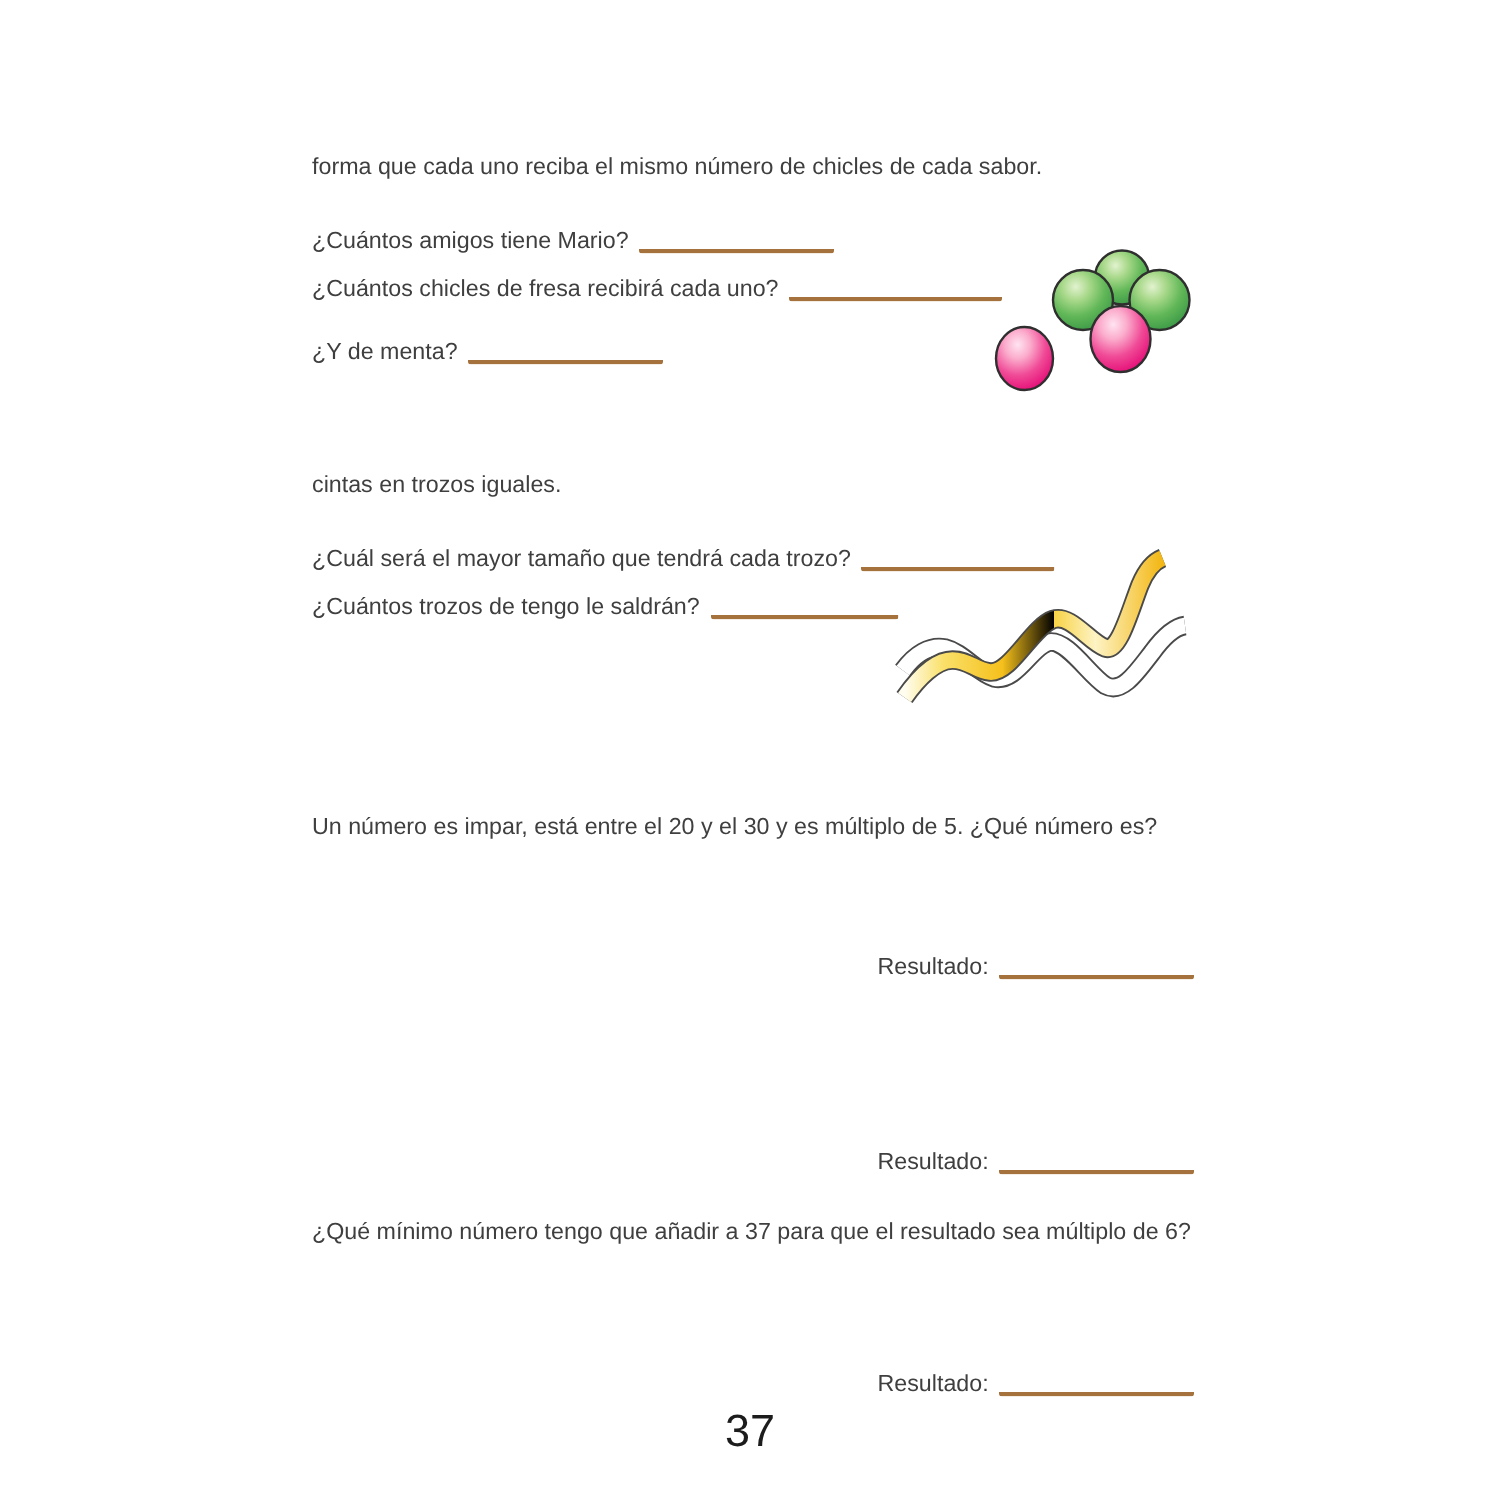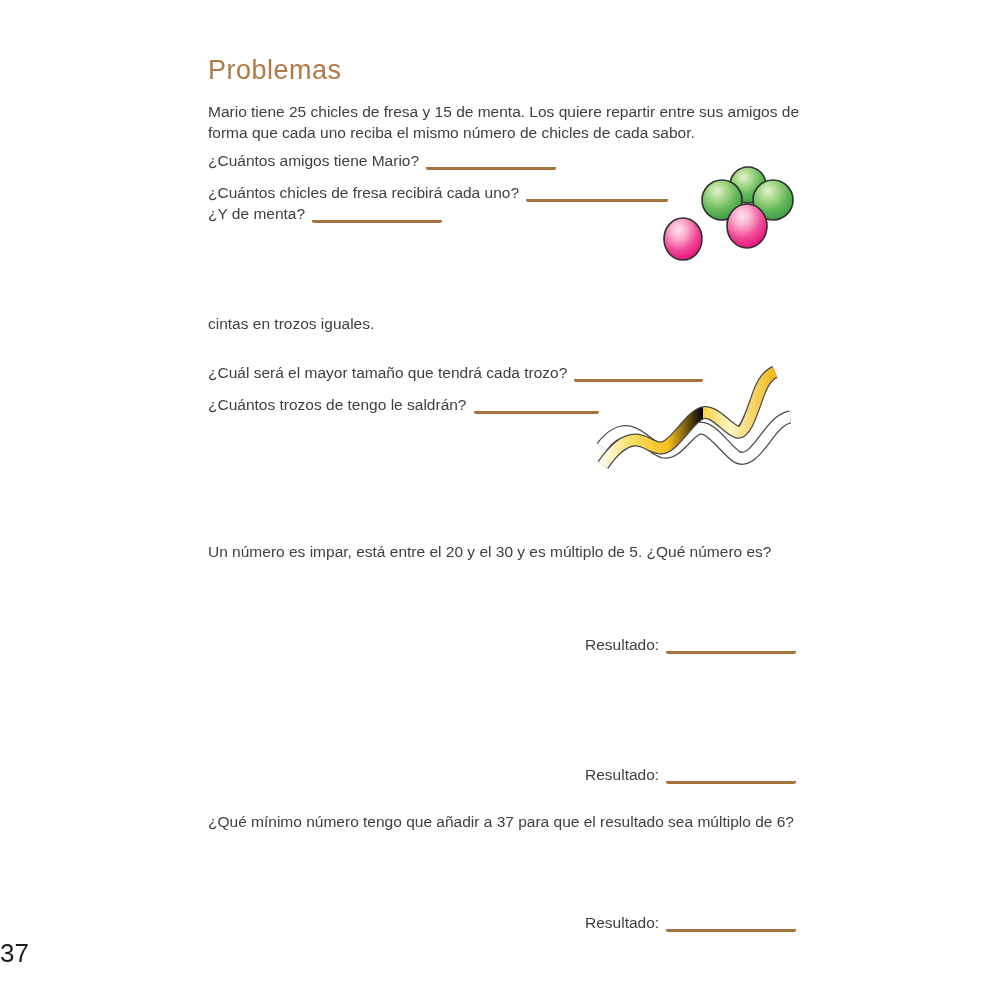--- a/index.html
+++ b/index.html
@@ -13,44 +13,42 @@
   }
   .para { position:absolute; left:208px; font-size:15.5px; line-height:21px; }
   .qrow { position:absolute; left:208px; font-size:15.5px; line-height:20px; white-space:nowrap; }
   .rrow { position:absolute; left:585px; font-size:15.5px; line-height:20px; white-space:nowrap;margin-top:28px; }
   .stmt { position:absolute; left:208px; font-size:15.5px; line-height:21px; white-space:nowrap;margin-top:40px; }
   .blank {
     display:inline-block; height:3px; border-bottom:3px solid #a5713c;
     margin-left:7px; vertical-align:-4px; border-radius:2px;
   }
   .pagenum {
-    position:absolute; left:0; top:938px; width:1000px; 
-    font-size:26px; color:#1c1c1c;
+    position:absolute; left:0; top:938px; width:1000px; text-align:center;
+    font-size:30px; color:#1c1c1c;
   }
   .illu { position:absolute; }
 </style>
 </head>
 <body>
 
 <div class="page">
 
-  <h1 class="title">Problemas</h1>
 
   <div class="para" style="top:101px">
-    <div>Mario tiene 25 chicles de fresa y 15 de menta. Los quiere repartir entre sus amigos de</div>
     <div>forma que cada uno reciba el mismo número de chicles de cada sabor.</div>
   </div>
 
   <div class="qrow" style="top:151px">
     <span>¿Cuántos amigos tiene Mario?</span><span class="blank" style="width:130px"></span>
   </div>
   <div class="qrow" style="top:183px">
     <span>¿Cuántos chicles de fresa recibirá cada uno?</span><span class="blank" style="width:142px"></span>
   </div>
-  <div class="qrow" style="top:204px">
+  <div class="qrow" style="top:225px">
     <span>¿Y de menta?</span><span class="blank" style="width:130px"></span>
   </div>
 
   <svg class="illu" style="left:655px; top:158px" width="148" height="112" viewBox="0 0 148 112">
     <defs>
       <radialGradient id="ggrad" cx="38%" cy="28%" r="75%">
         <stop offset="0%" stop-color="#e2f2cf"></stop>
         <stop offset="30%" stop-color="#a9d98b"></stop>
         <stop offset="65%" stop-color="#62b858"></stop>
         <stop offset="100%" stop-color="#3c9a47"></stop>

